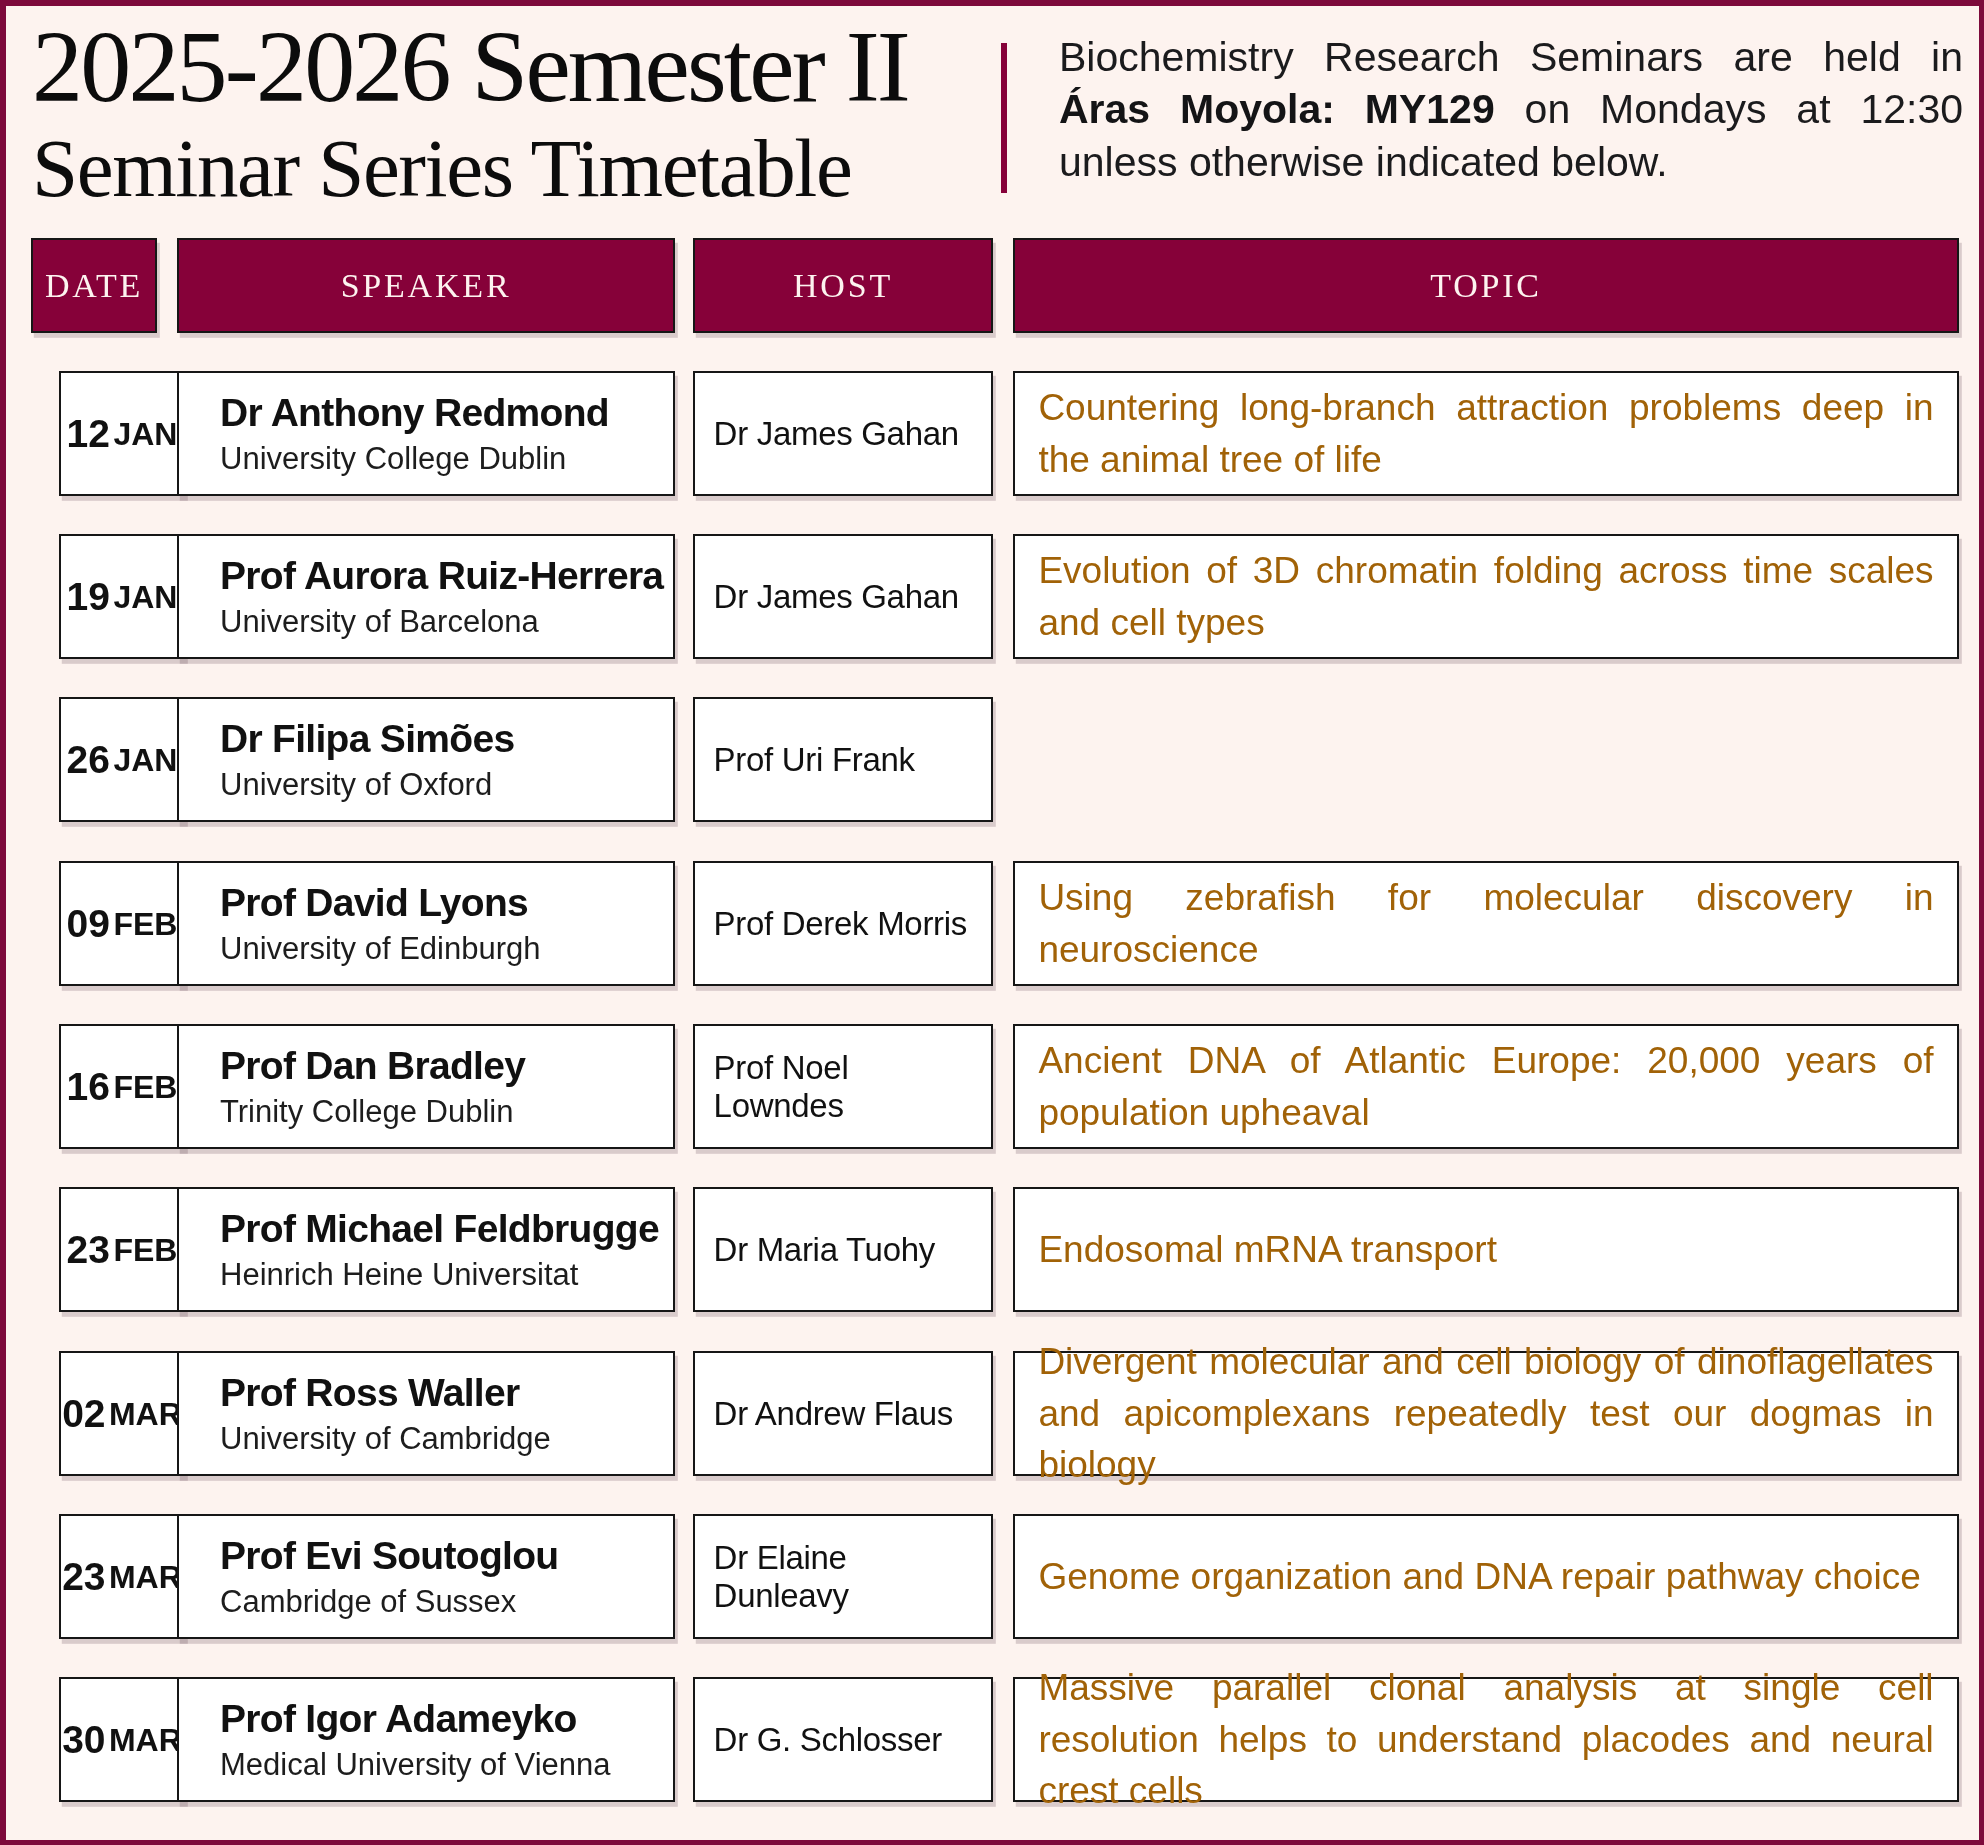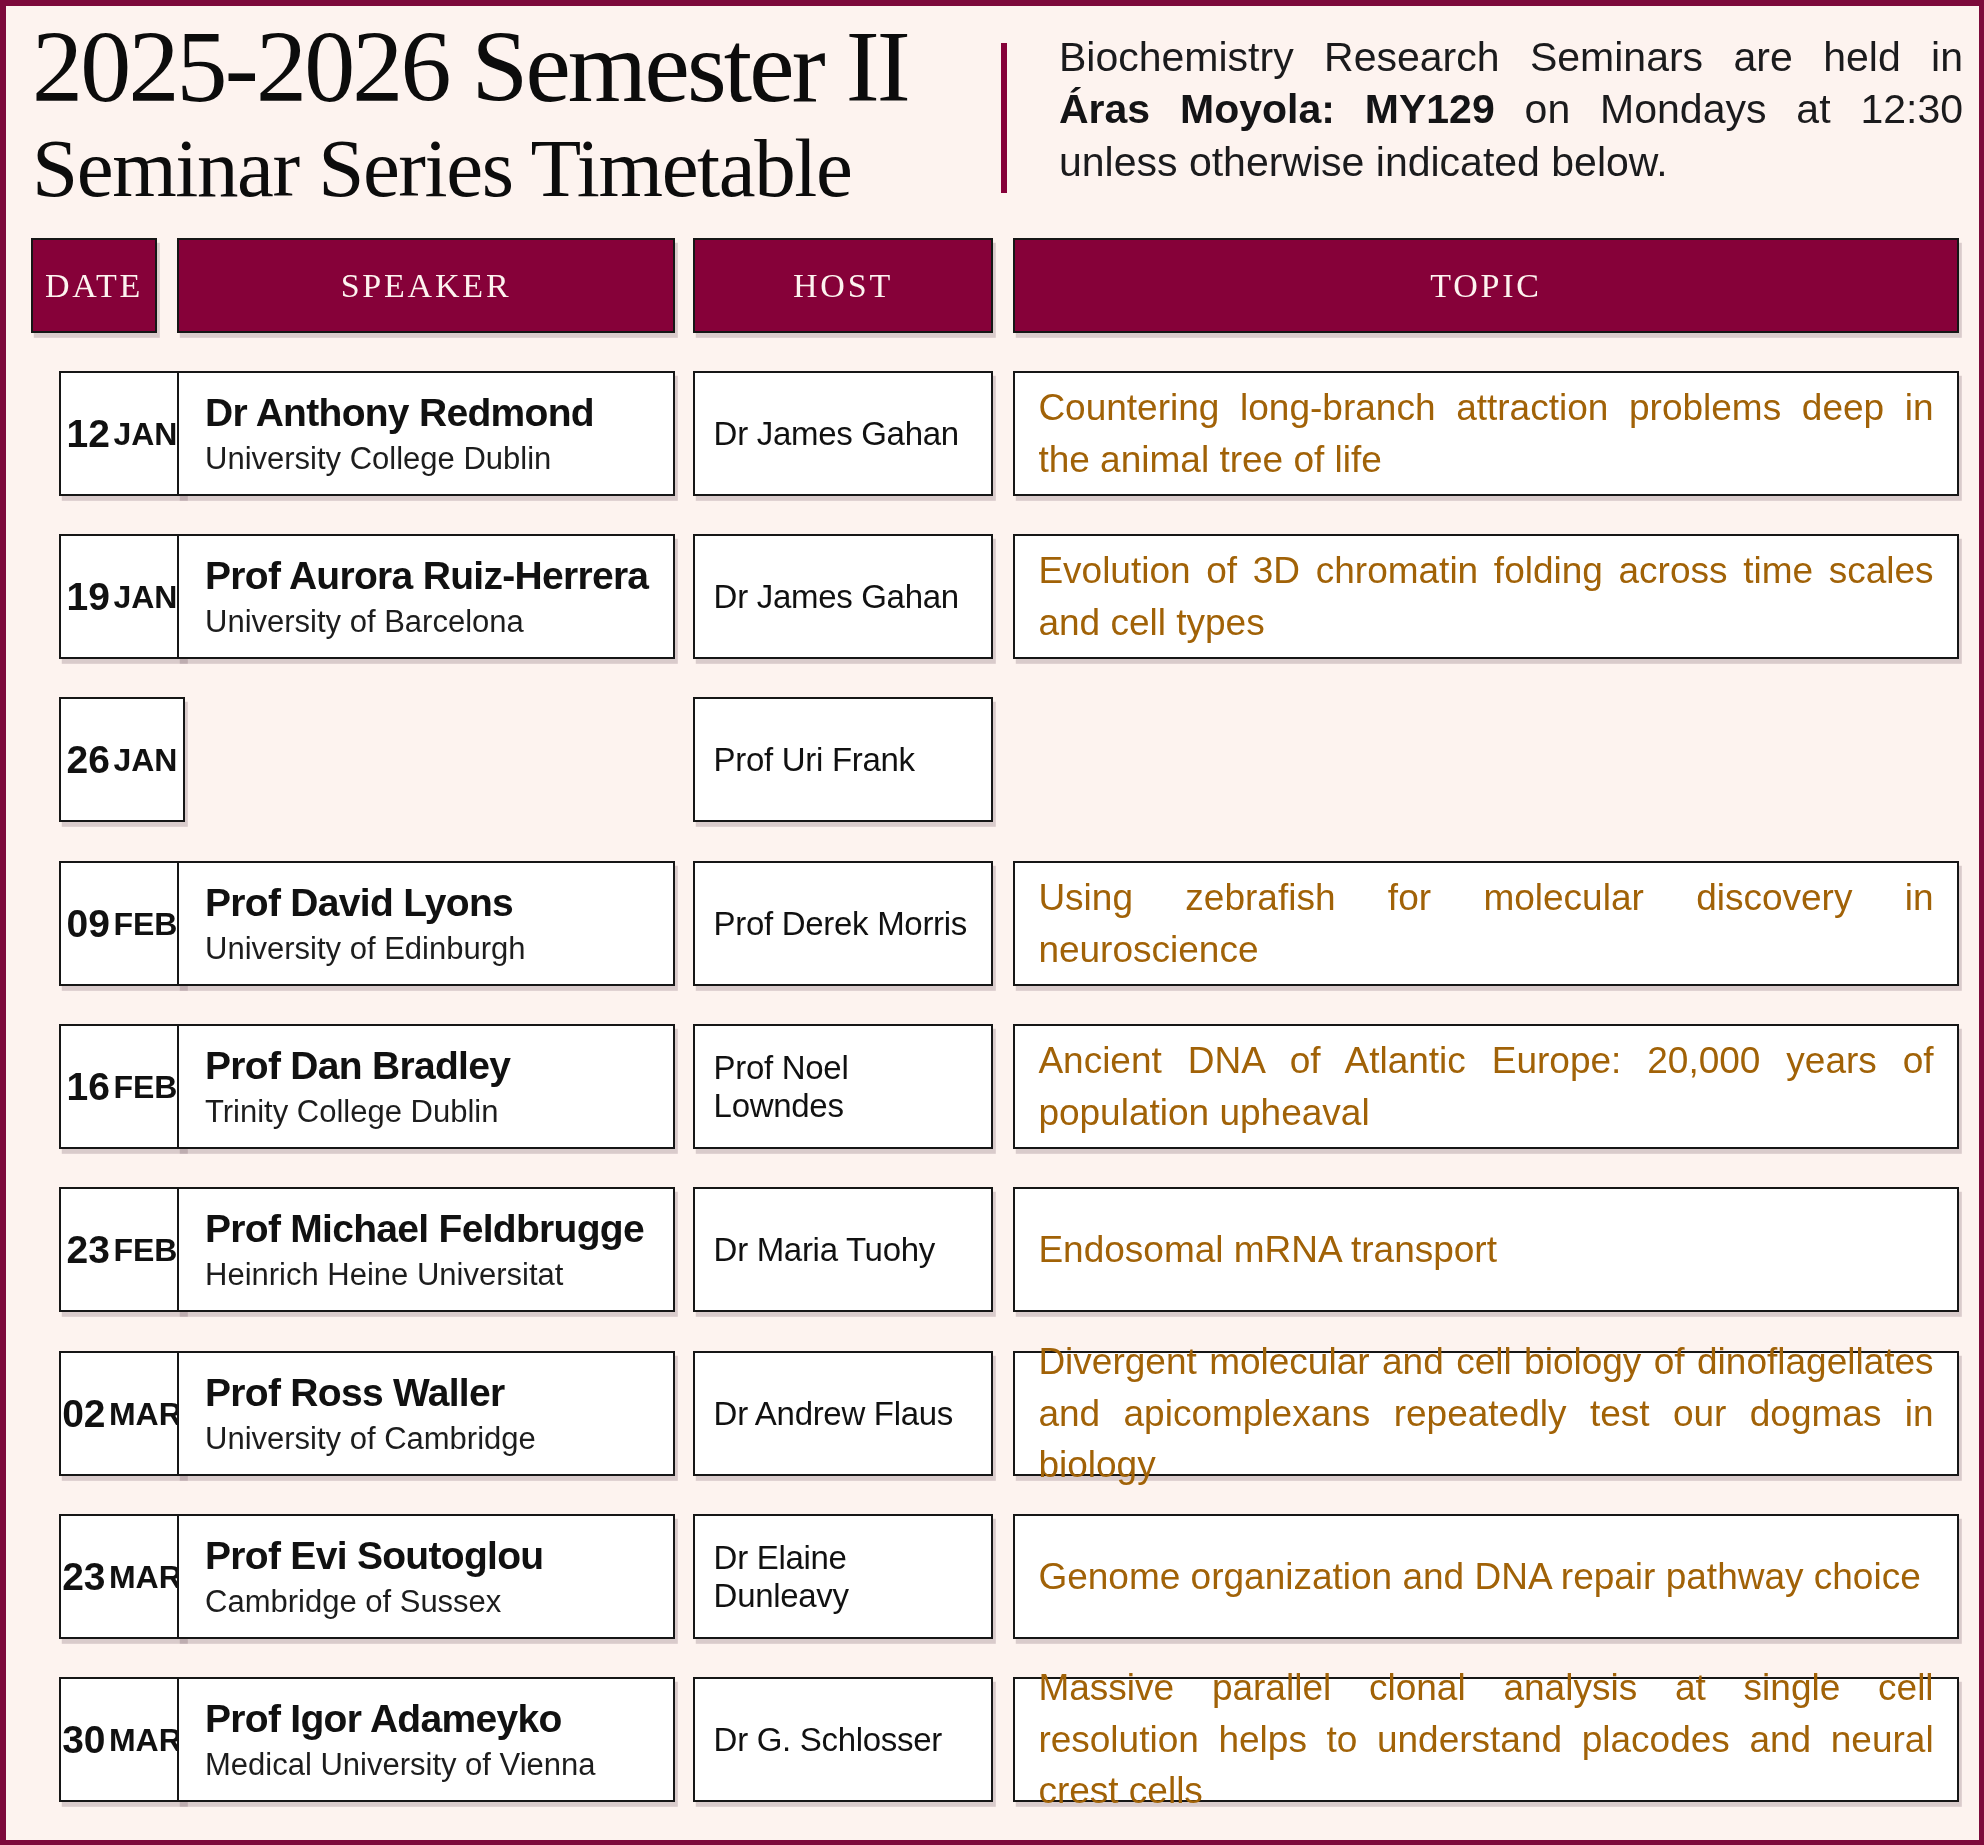--- a/index.html
+++ b/index.html
@@ -66,21 +66,21 @@
   .row { position: absolute; left: 25px; width: 1935px; height: 125px; }
   .row .box { height: 125px; }
   .date-cell {
     display: flex; flex-direction: row;
     align-items: center; justify-content: center; gap: 3.4px; margin-left: 28px;
   }
   .day   { font-weight: 700; font-size: 39px; line-height: 1; }
   .month { font-weight: 700; font-size: 32px; line-height: 1; }
   .speaker-cell {
     display: flex; flex-direction: column; justify-content: center;
-    padding-left: 26px; padding-right: 11px; gap: 11px;
+    padding-left: 41px; padding-right: 11px; gap: 11px;
   }
   .speaker-name { font-weight: 700; font-size: 39px; letter-spacing: -0.7px; line-height: 1; white-space: nowrap; }
   .affiliation  { font-size: 31px; color: #1d1d1d; line-height: 1; }
   .host-cell {
     display: flex; align-items: center;
     padding-left: 18.6px; padding-right: 12px;
     font-size: 33px; letter-spacing: -0.3px;
   }
   .topic-cell { display: flex; align-items: center; padding: 0 23.4px; }
   .topic-text { width: 100%; font-size: 37px; line-height: 1.4; text-align: justify; color: #a16207; }
@@ -138,20 +138,24 @@
     <div class="box topic-cell c-topic">
       <div class="topic-text">Evolution of 3D chromatin folding across time scales and cell types</div>
     </div>
   </div>
 
   <div class="row" style="top:691px">
     <div class="box date-cell c-date">
       <span class="day">26</span>
       <span class="month">JAN</span>
     </div>
+    <div class="box speaker-cell c-speaker">
+      <span class="speaker-name">Dr Filipa Simões</span>
+      <span class="affiliation">University of Oxford</span>
+    </div>
     <div class="box host-cell c-host">
       <span>Prof Uri Frank</span>
     </div>
   </div>
 
   <div class="row" style="top:855px">
     <div class="box date-cell c-date">
       <span class="day">09</span>
       <span class="month">FEB</span>
     </div>

